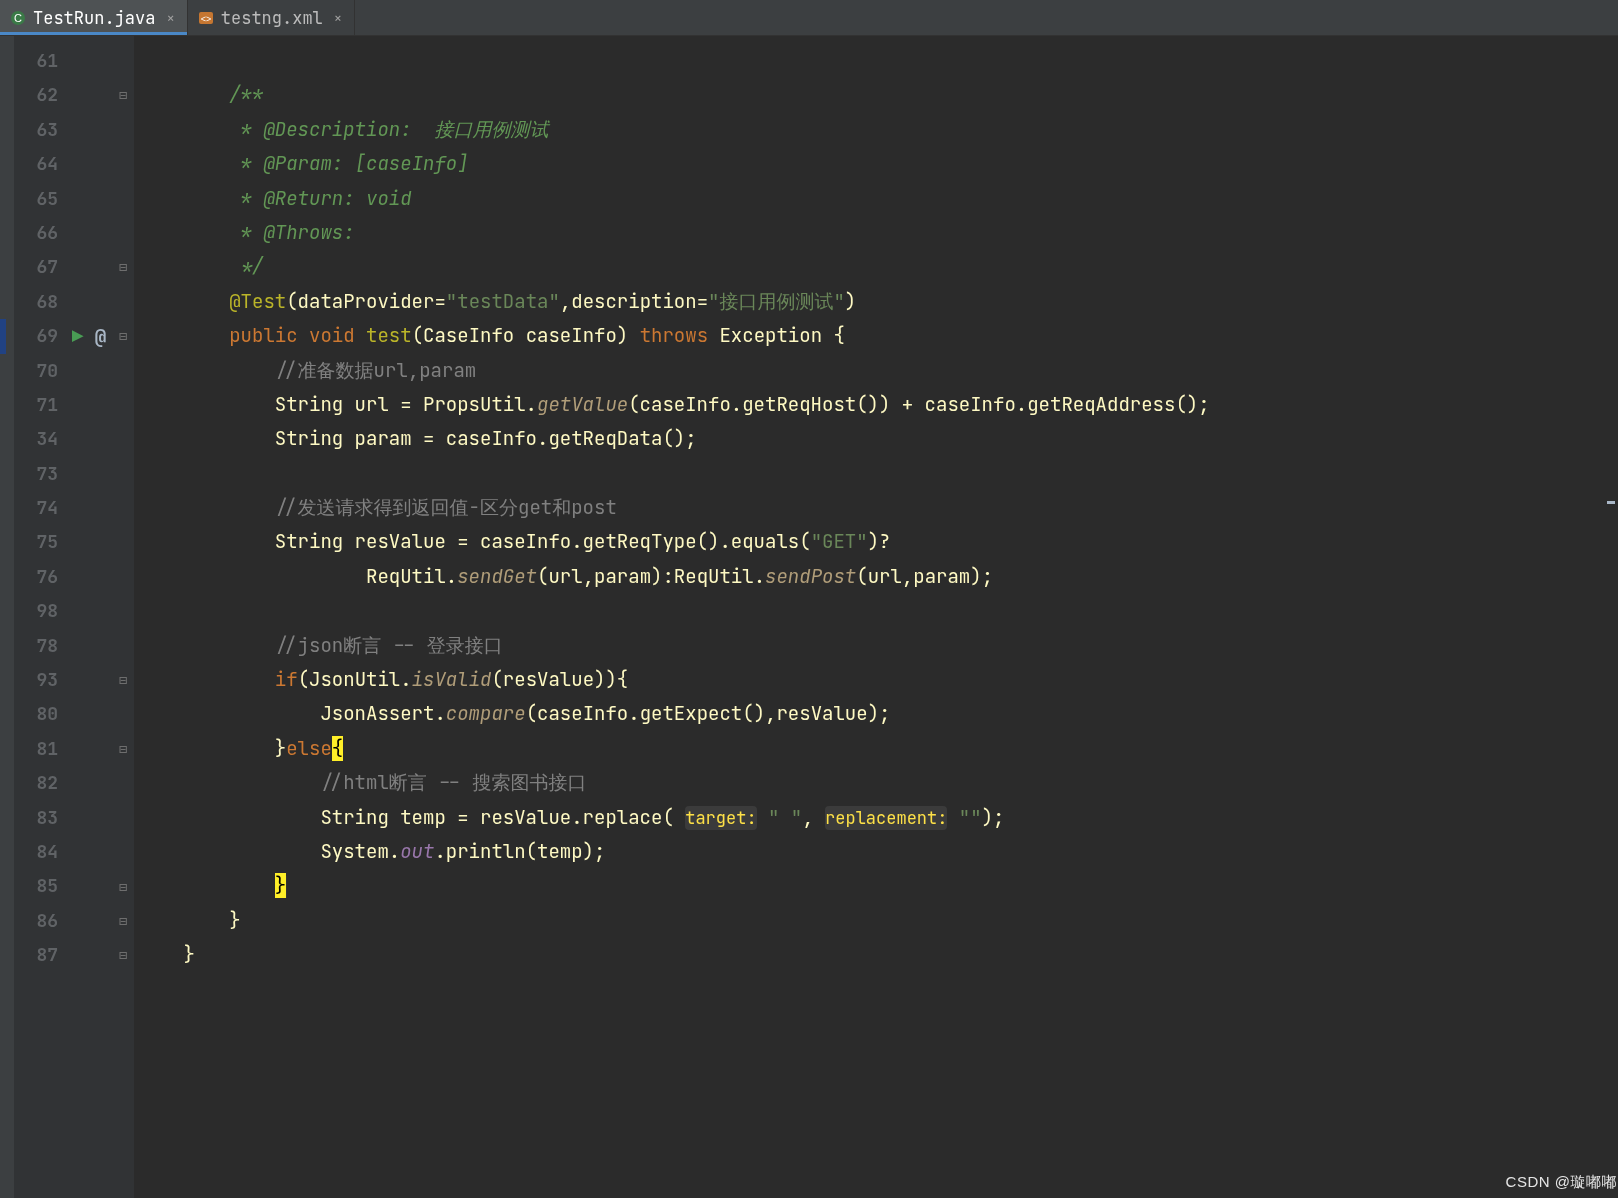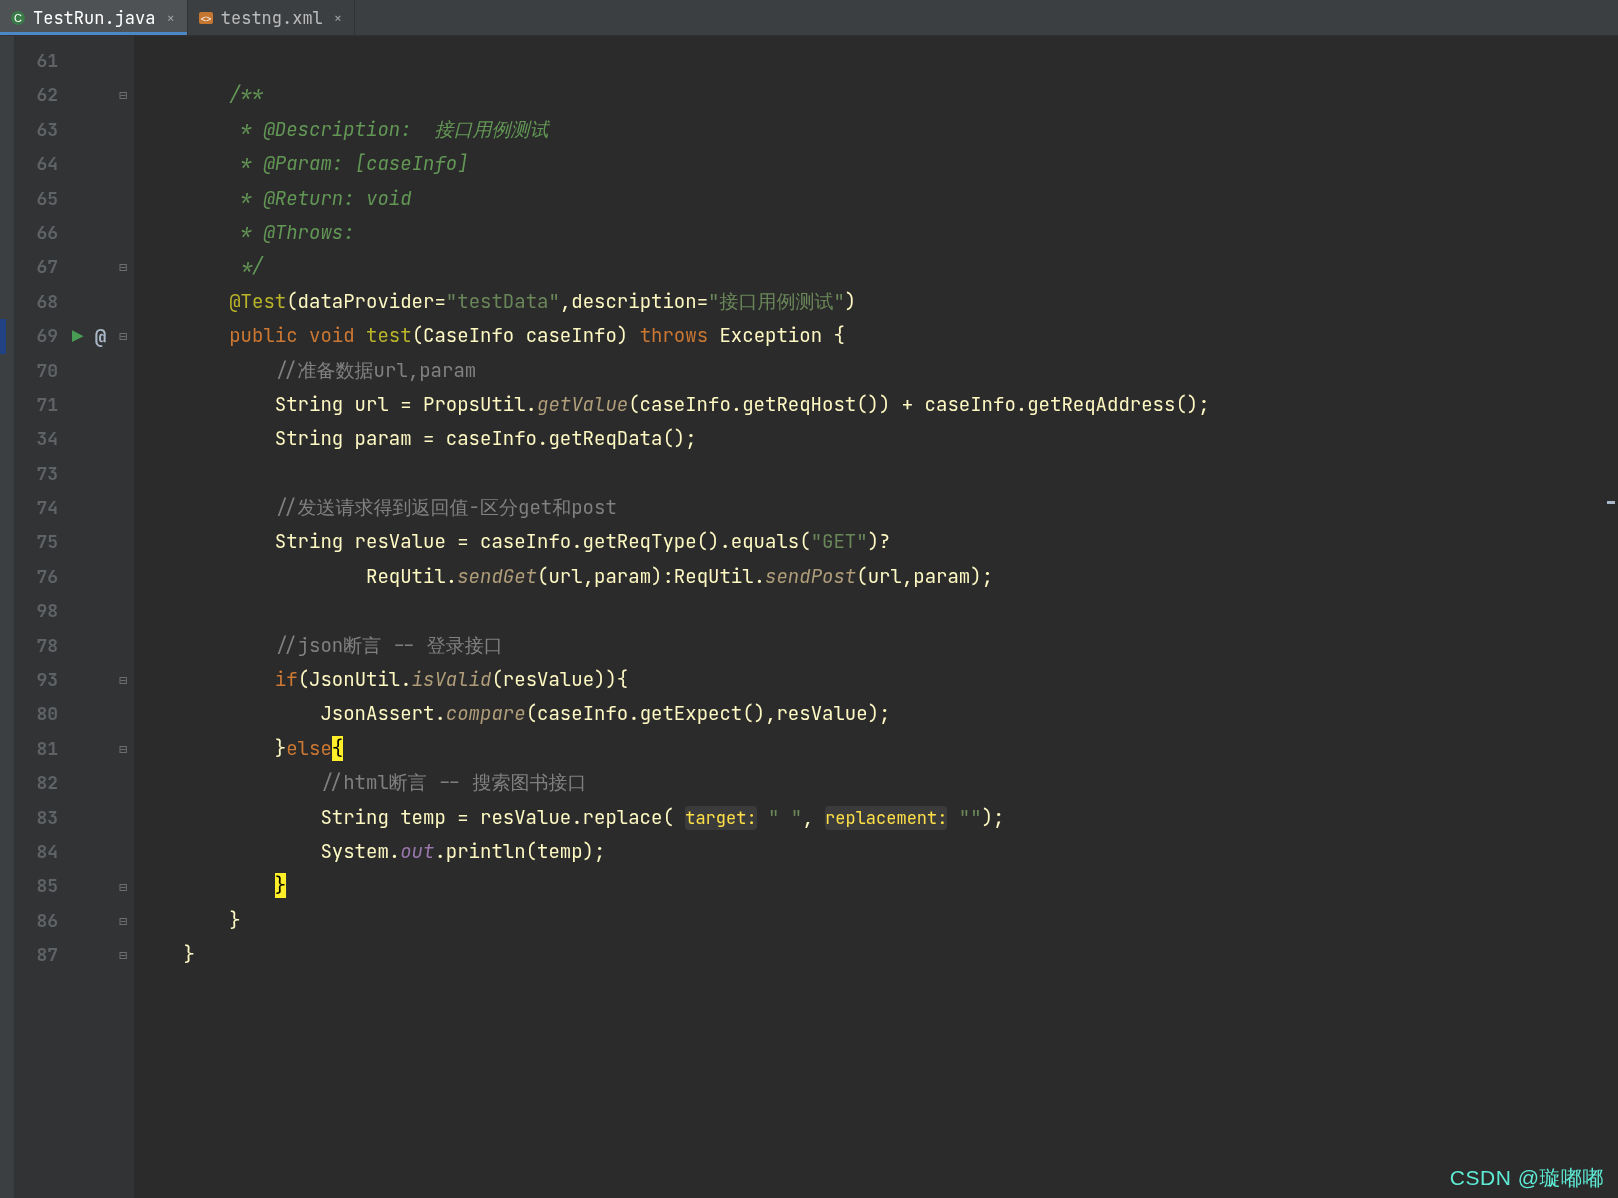--- a/index.html
+++ b/index.html
@@ -108,24 +108,24 @@
     line-height:34.4px;
     text-align:center;
     width:18px;
     position:absolute;
     right:2px;
   }
   .run-icon { color:#499c54; font-weight:bold; }
   .at-icon { color:#a9b7c6; font-weight:bold; }
   .watermark {
     position:absolute;
-    right:14px;
+    right:1px;
     bottom:6px;
-    color:#5eead4;
-    font-size:21px;
+    color:#e5e5e5;
+    font-size:15px;
     font-family:sans-serif;
     letter-spacing:0.5px;
   }
   .scroll-gutter {
     width:14px;
     background:#2b2b2b;
     position:relative;
   }
   .scroll-gutter .tick {
     position:absolute;

